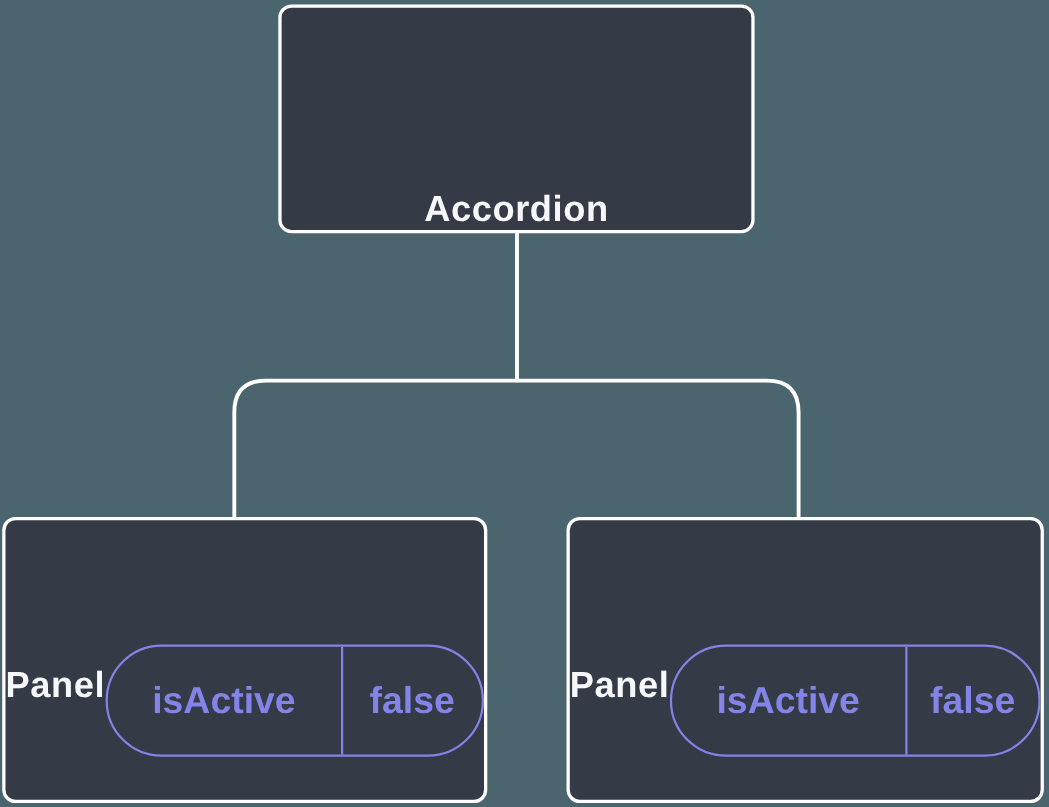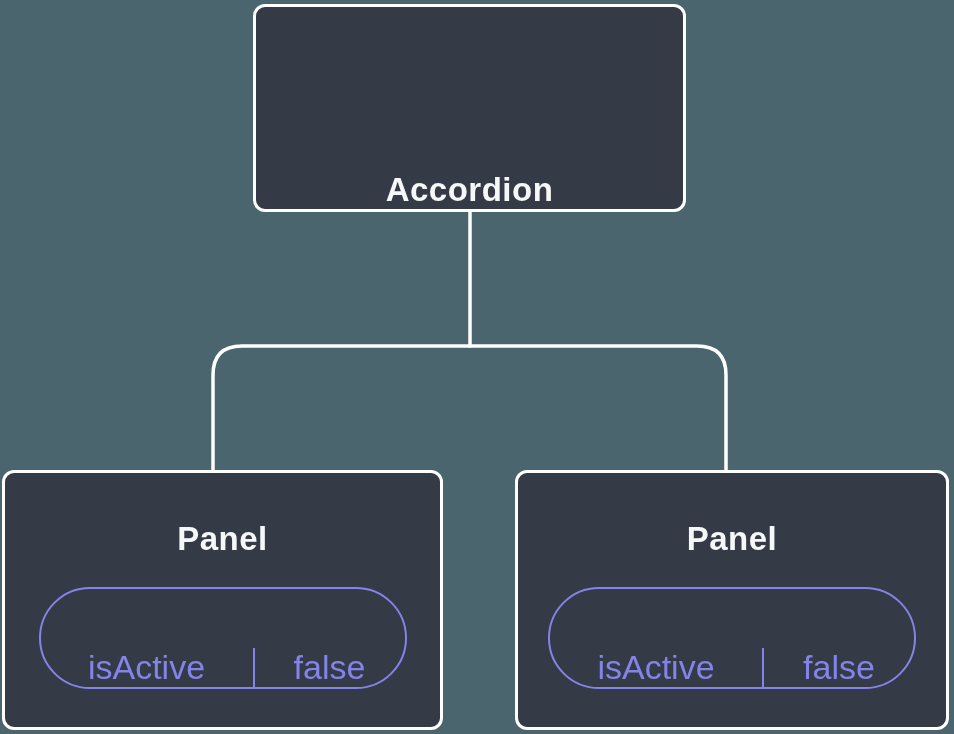--- a/index.html
+++ b/index.html
@@ -31,38 +31,37 @@
     width: 433px; height: 208px;
     display: flex; align-items: flex-end; justify-content: center;
   }
   .node-label {
     font-size: 33px;
     font-weight: 600;
     letter-spacing: 0.5px;
   }
   .panel {
     display: flex;
-    flex-direction: column;
+    flex-direction: row;
     align-items: center;
     padding-top: 46px;
   }
   .panel .node-label { line-height: 40px; }
   .panel-left  { left: 2px;   top: 470px; width: 441px; height: 260px; }
   .panel-right { left: 515px; top: 470px; width: 434px; height: 260px; }
   .pill {
     margin-top: 28px;
     width: 368px; height: 102px;
     box-sizing: border-box;
     border: 2px solid #8484e8;
     border-radius: 51px;
     display: flex;
     color: #8484e8;
     font-size: 34px;
-    font-weight: 400;
-    align-items: flex-end;
+    font-weight: 700;
   }
   .pill-key {
     width: 212px;
     border-right: 2px solid #8484e8;
     display: flex; align-items: center; justify-content: center;
   }
   .pill-value {
     flex: 1;
     display: flex; align-items: center; justify-content: center;
   }

